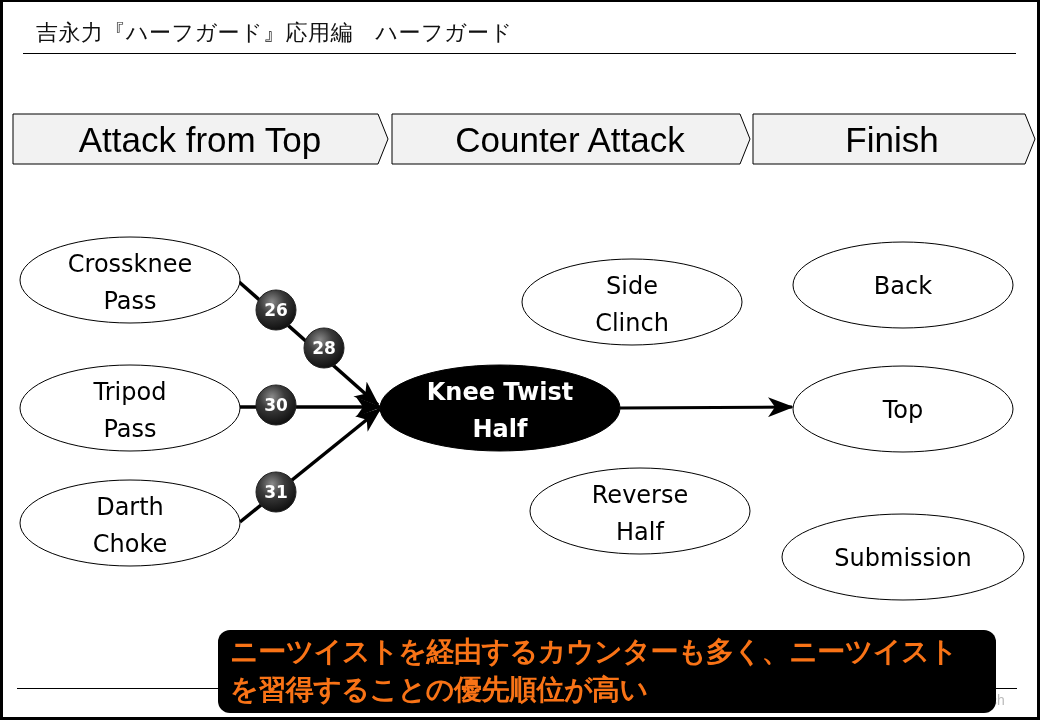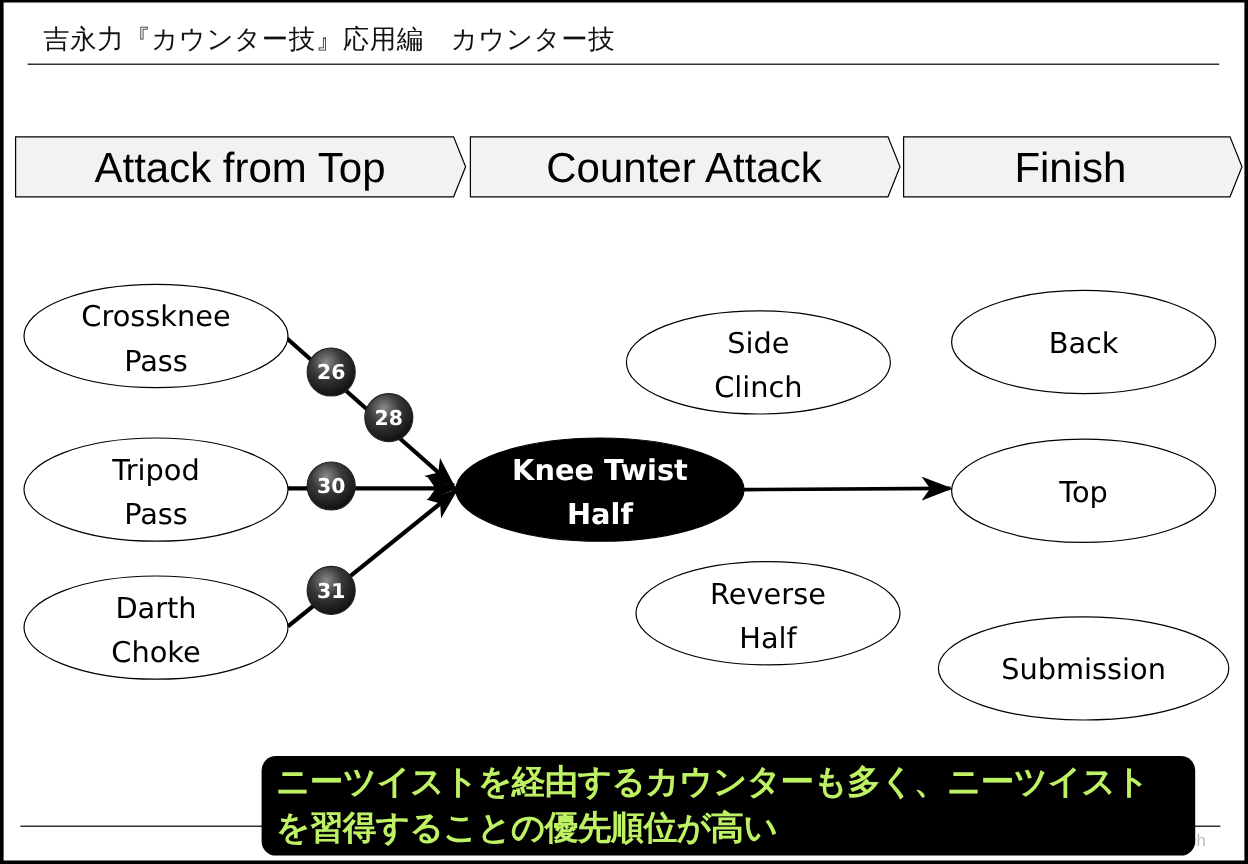--- a/index.html
+++ b/index.html
@@ -9,29 +9,29 @@
   .title { position: absolute; left: 36px; top: 18px; font-family: "DejaVu Sans", sans-serif; font-size: 22px; color: #111; letter-spacing: 0.5px; }
   .title-rule { position: absolute; left: 23px; top: 53px; width: 993px; height: 0; border-top: 1.5px solid #000; }
   .footer-rule { position: absolute; left: 17px; top: 688px; width: 1000px; height: 0; border-top: 1.5px solid #000; }
   .footer-ghost { position: absolute; left: 990px; top: 692px; font-family: "Liberation Sans", sans-serif; font-size: 14px; color: #bbb; }
   svg.diagram { position: absolute; left: 0; top: 0; }
   .phase-label { font-family: "Liberation Sans", sans-serif; font-size: 35px; fill: #000; }
   .node-label { font-family: "DejaVu Sans", sans-serif; font-size: 24px; fill: #000; }
   .node-label.center { fill: #fff; font-weight: bold; }
   .badge-label { font-family: "DejaVu Sans", sans-serif; font-size: 17px; font-weight: bold; fill: #fff; }
   .callout { position: absolute; left: 218px; top: 630px; width: 778px; height: 83px; background: #000; border-radius: 12px;
-             box-sizing: border-box; padding: 3px 12px; color: #bef264; font-family: "DejaVu Sans", sans-serif; font-weight: bold;
+             box-sizing: border-box; padding: 3px 12px; color: #f97316; font-family: "DejaVu Sans", sans-serif; font-weight: bold;
              font-size: 28px; line-height: 38px; letter-spacing: -0.5px; }
 </style>
 </head>
 <body>
 
 <div class="frame"></div>
 
-<div class="title">吉永力『カウンター技』応用編　カウンター技</div>
+<div class="title">吉永力『ハーフガード』応用編　ハーフガード</div>
 <div class="title-rule"></div>
 
 <svg class="diagram" width="1040" height="720">
   <defs>
     <radialGradient id="badgeGrad" cx="40%" cy="30%" r="70%">
       <stop offset="0%" stop-color="#8a8a8a"></stop>
       <stop offset="45%" stop-color="#3a3a3a"></stop>
       <stop offset="100%" stop-color="#111"></stop>
     </radialGradient>
     <marker id="arrowHead" markerWidth="12" markerHeight="12" refX="10" refY="6" orient="auto" markerUnits="userSpaceOnUse">

